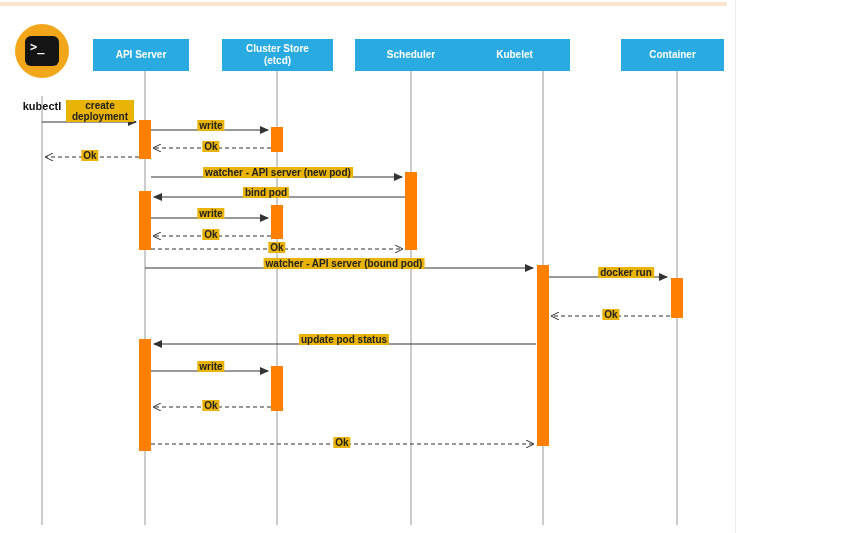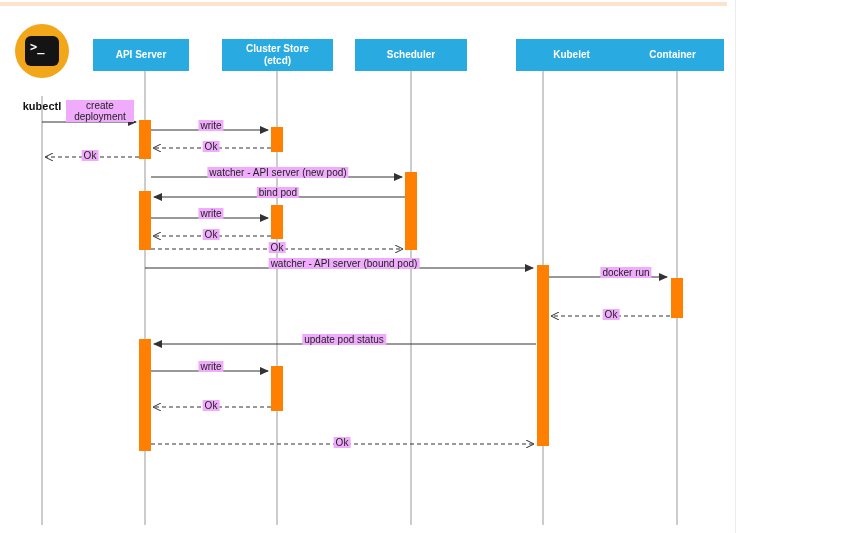--- a/index.html
+++ b/index.html
@@ -28,21 +28,21 @@
     font-family:"DejaVu Sans Mono",monospace;
   }
   .kubectl-label{display:block;margin-top:22px;font-size:11px;font-weight:bold;color:#111;}
 
   svg.layer{position:absolute;left:0;top:0;width:844px;height:533px;pointer-events:none;}
 
   .activation{position:absolute;width:12px;background:#ff8000;}
 
   .msg-label{
     position:absolute;transform:translateX(-50%);font-size:10px;color:#222;
-    background:#f0abfc;padding:0 2px;white-space:nowrap;line-height:11px;z-index:3;
+    background:#eab308;padding:0 2px;white-space:nowrap;line-height:11px;z-index:3;font-weight:bold;
   }
   .msg-label.wrap{white-space:normal;width:64px;text-align:center;}
 </style>
 </head>
 <body>
 
 <div id="canvas">
 
   <div class="top-strip"></div>
   <div class="right-edge"></div>
@@ -57,21 +57,21 @@
   <div class="actor-box" style="left:93px;width:96px;">
     <span>API Server</span>
   </div>
   <div class="actor-box" style="left:222px;width:111px;">
     <span>Cluster Store</span>
     <span>(etcd)</span>
   </div>
   <div class="actor-box" style="left:355px;width:112px;">
     <span>Scheduler</span>
   </div>
-  <div class="actor-box" style="left:516px;width:111px;">
+  <div class="actor-box" style="left:459px;width:111px;">
     <span>Kubelet</span>
   </div>
   <div class="actor-box" style="left:621px;width:103px;">
     <span>Container</span>
   </div>
 
   <svg class="layer">
     <defs>
       <marker id="mA" markerWidth="10" markerHeight="8" refX="8" refY="4" orient="auto">
         <path d="M0,0 L9,4 L0,8 z" fill="#333"></path>
@@ -114,21 +114,21 @@
   <div class="activation" style="left:537px;top:265px;height:181px;"></div>
   <div class="activation" style="left:671px;top:278px;height:40px;"></div>
   <div class="activation" style="left:139px;top:339px;height:112px;"></div>
   <div class="activation" style="left:271px;top:366px;height:45px;"></div>
 
   <span class="msg-label wrap" style="left:100px;top:100px;">create deployment</span>
   <span class="msg-label" style="left:211px;top:120px;">write</span>
   <span class="msg-label" style="left:211px;top:141px;">Ok</span>
   <span class="msg-label" style="left:90px;top:150px;">Ok</span>
   <span class="msg-label" style="left:278px;top:167px;">watcher - API server (new pod)</span>
-  <span class="msg-label" style="left:278px;top:187px;">bind pod</span>
+  <span class="msg-label" style="left:266px;top:187px;">bind pod</span>
   <span class="msg-label" style="left:211px;top:208px;">write</span>
   <span class="msg-label" style="left:211px;top:229px;">Ok</span>
   <span class="msg-label" style="left:277px;top:242px;">Ok</span>
   <span class="msg-label" style="left:344px;top:258px;">watcher - API server (bound pod)</span>
   <span class="msg-label" style="left:626px;top:267px;">docker run</span>
   <span class="msg-label" style="left:611px;top:309px;">Ok</span>
   <span class="msg-label" style="left:344px;top:334px;">update pod status</span>
   <span class="msg-label" style="left:211px;top:361px;">write</span>
   <span class="msg-label" style="left:211px;top:400px;">Ok</span>
   <span class="msg-label" style="left:342px;top:437px;">Ok</span>

